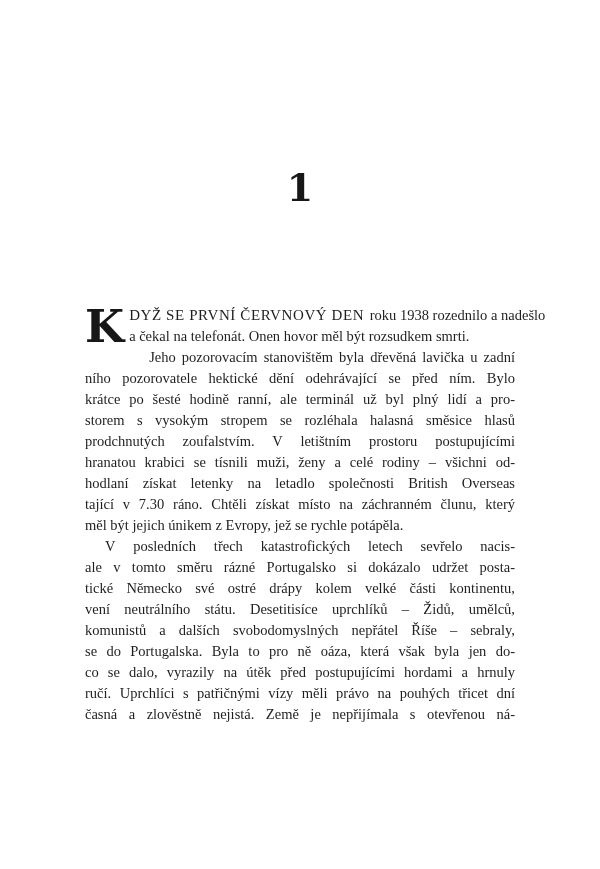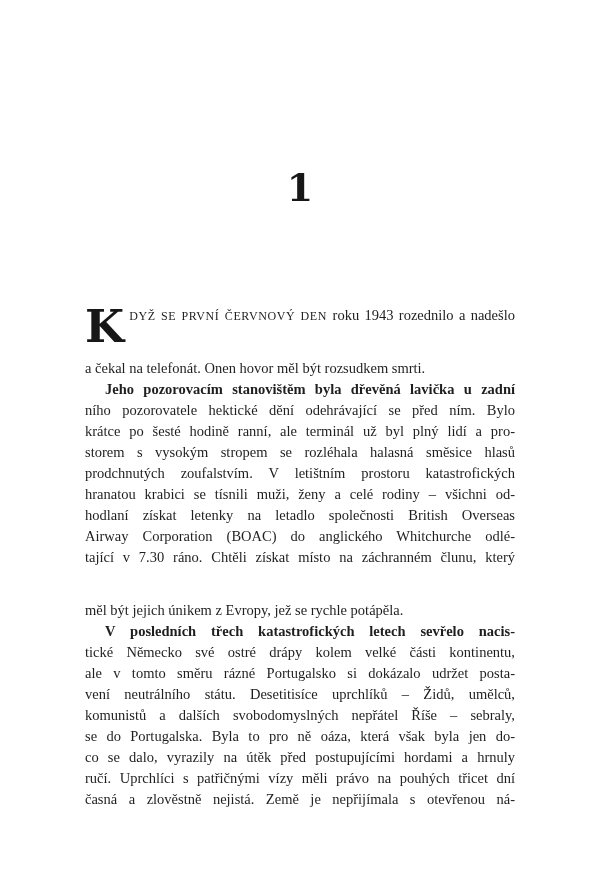--- a/index.html
+++ b/index.html
@@ -42,77 +42,74 @@
   }
   .line {
     text-align: justify;
     text-align-last: justify;
     -moz-text-align-last: justify;
     white-space: nowrap;
     height: 21px;
   }
   .line.end {
     text-align-last: left;
-    margin-top: 32px;
     -moz-text-align-last: left;
   }
   .line.indent {
     text-indent: 20px;
-    font-weight: bold;
   }
   .dropcap {
     float: left;
     font-family: "DejaVu Serif", serif;
     font-weight: bold;
     font-size: 45px;
     line-height: 42px;
     height: 42px;
     margin: 1px 5px 0 0;
     color: #171717;
   }
   .sc {
-    font-size: 12px;
+    font-size: 15px;
     letter-spacing: 0.6px;
   }
   .rest {
     margin-left: 0.38em;
   }
 </style>
 </head>
 <body>
 
 <div class="page">
 
   <div class="chapter">1</div>
 
   <div class="text">
 
     <section class="para">
       <span class="dropcap">K</span>
-      <div class="line"><span class="sc">DYŽ SE PRVNÍ ČERVNOVÝ DEN</span><span class="rest">roku 1943 rozednilo a nadešlo</span></div>
+      <div class="line"><span class="sc">DYŽ SE PRVNÍ ČERVNOVÝ DEN</span><span class="rest">roku 1938 rozednilo a nadešlo</span></div>
       <div class="line end">a čekal na telefonát. Onen hovor měl být rozsudkem smrti.</div>
     </section>
 
     <section class="para">
       <div class="line indent">Jeho pozorovacím stanovištěm byla dřevěná lavička u zadní</div>
       <div class="line">ního pozorovatele hektické dění odehrávající se před ním. Bylo</div>
       <div class="line">krátce po šesté hodině ranní, ale terminál už byl plný lidí a pro-</div>
       <div class="line">storem s vysokým stropem se rozléhala halasná směsice hlasů</div>
-      <div class="line">prodchnutých zoufalstvím. V letištním prostoru katastrofických</div>
+      <div class="line">prodchnutých zoufalstvím. V letištním prostoru postupujícími</div>
       <div class="line">hranatou krabici se tísnili muži, ženy a celé rodiny – všichni od-</div>
       <div class="line">hodlaní získat letenky na letadlo společnosti British Overseas</div>
-      <div class="line">Airway Corporation (BOAC) do anglického Whitchurche odlé-</div>
       <div class="line">tající v 7.30 ráno. Chtěli získat místo na záchranném člunu, který</div>
       <div class="line end">měl být jejich únikem z Evropy, jež se rychle potápěla.</div>
     </section>
 
     <section class="para">
       <div class="line indent">V posledních třech katastrofických letech sevřelo nacis-</div>
+      <div class="line">ale v tomto směru rázné Portugalsko si dokázalo udržet posta-</div>
       <div class="line">tické Německo své ostré drápy kolem velké části kontinentu,</div>
-      <div class="line">ale v tomto směru rázné Portugalsko si dokázalo udržet posta-</div>
       <div class="line">vení neutrálního státu. Desetitisíce uprchlíků – Židů, umělců,</div>
       <div class="line">komunistů a dalších svobodomyslných nepřátel Říše – sebraly,</div>
       <div class="line">se do Portugalska. Byla to pro ně oáza, která však byla jen do-</div>
       <div class="line">co se dalo, vyrazily na útěk před postupujícími hordami a hrnuly</div>
       <div class="line">ručí. Uprchlíci s patřičnými vízy měli právo na pouhých třicet dní</div>
       <div class="line">časná a zlověstně nejistá. Země je nepřijímala s otevřenou ná-</div>
     </section>
 
   </div>
 </div>

